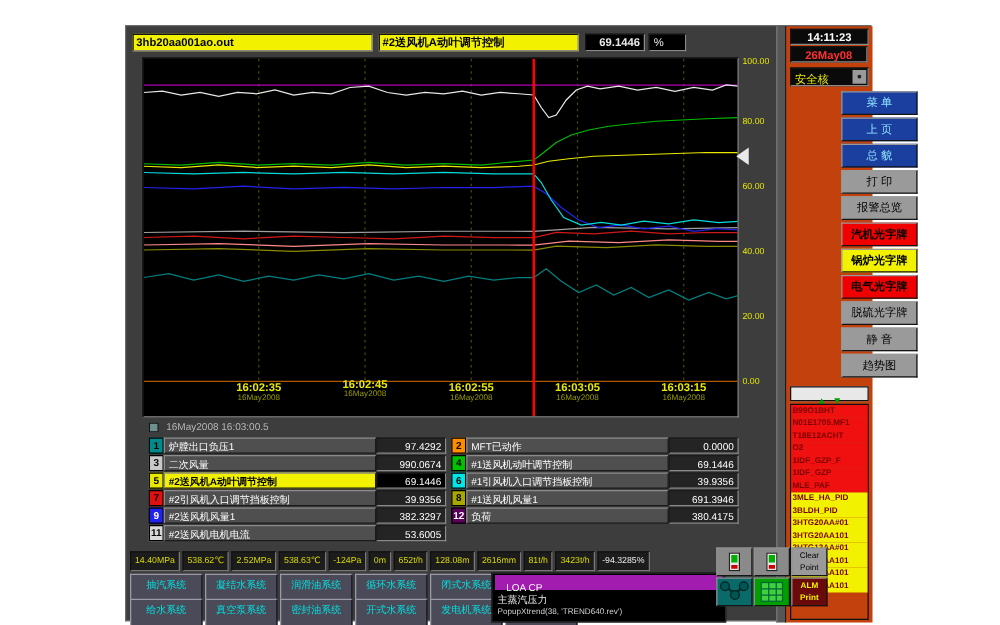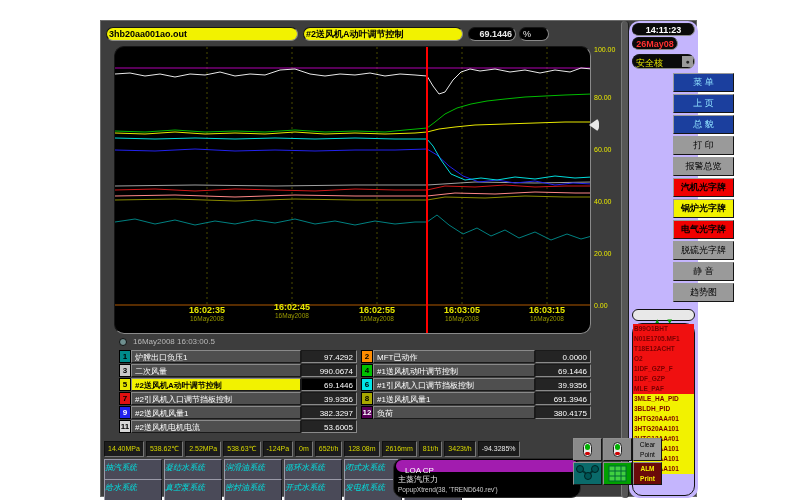--- a/index.html
+++ b/index.html
@@ -1,39 +1,39 @@
 <!DOCTYPE html>
 <html><head>
 <meta charset="utf-8">
 <style>
   html,body{margin:0;padding:0;width:800px;height:500px;overflow:hidden;background:#ffffff;
     font-family:"Liberation Sans","DejaVu Sans",sans-serif;}
-  .abs{position:absolute;box-sizing:border-box;border-radius:10px;}
+  .abs{position:absolute;box-sizing:border-box;}
   .win{position:absolute;left:100px;top:20px;width:597px;height:477px;background:#3d3d3d;
     border:1px solid #6a6a6a;box-sizing:border-box;}
   .raised{border:1px solid;border-color:#909090 #151515 #151515 #909090;}
   .sunken{border:1px solid;border-color:#151515 #8a8a8a #8a8a8a #151515;}
   .ybox{background:#f2f200;color:#000;font-size:9px;font-weight:bold;line-height:13px;
     padding:0 2px;white-space:nowrap;overflow:hidden;}
   .vbox{background:#000;color:#e8e8e8;font-size:9px;line-height:13px;text-align:right;padding:0 3px;}
   .legend-row{display:flex;height:13px;margin-bottom:1px;}
   .numbox{width:12px;font-size:8px;font-weight:bold;text-align:center;line-height:12px;
     border:1px solid #000;box-sizing:border-box;color:#000;}
   .lbl{flex:1;background:#4f4f4f;color:#fff;font-size:8px;line-height:11px;padding:1px 2px 0 3px;
     border:1px solid;border-color:#8a8a8a #1a1a1a #1a1a1a #8a8a8a;box-sizing:border-box;
     white-space:nowrap;overflow:hidden;}
   .val{width:56px;background:#242424;color:#fff;font-size:8px;line-height:11px;text-align:right;
     padding:1px 3px 0 0;border:1px solid;border-color:#1a1a1a #8a8a8a #8a8a8a #1a1a1a;box-sizing:border-box;}
   .legend-row.hl .lbl{background:#f2f200;color:#000;font-weight:bold;}
   .legend-row.hl .val{background:#000;color:#fff;}
   .scell{background:#1c1c1c;color:#d8d800;font-size:7px;line-height:14px;padding:0 3px;
     border:1px solid;border-color:#101010 #777 #777 #101010;white-space:nowrap;position:relative;}
   .tbtn{width:58px;height:34px;background:#4a4a58;color:#00e0e0;font-size:8px;line-height:16px;
-    text-align:left;border:1px solid;border-color:#9a9aa8 #15151f #15151f #9a9aa8;
-    box-sizing:border-box;white-space:nowrap;overflow:hidden;font-style:italic;}
+    text-align:center;border:1px solid;border-color:#9a9aa8 #15151f #15151f #9a9aa8;
+    box-sizing:border-box;white-space:nowrap;overflow:hidden;}
   .sbtn{width:61px;height:19px;margin:2px auto 0 auto;font-size:9px;line-height:17px;text-align:center;
     box-sizing:border-box;border:1px solid;border-color:#9a9a9a #151515 #151515 #9a9a9a;white-space:nowrap;overflow:hidden;}
   .sb-blue{background:#1b3f9e;color:#8fe0ff;}
   .sb-gray{background:#9a9a9a;color:#000;}
   .sb-red{background:#f00000;color:#000;font-weight:bold;}
   .sb-yellow{background:#f2f200;color:#000;font-weight:bold;}
   .tag{height:10px;font-size:6.5px;font-weight:bold;line-height:10px;padding-left:1px;
     color:#7a0000;white-space:nowrap;overflow:hidden;}
   .tag-red{background:#f01010;}
   .tag-yel{background:#f2f200;}
@@ -250,23 +250,23 @@
       </svg>
     </div>
     <div class="raised" style="background:#6a0a0a;color:#f2f200;font-size:6.5px;font-weight:bold;text-align:center;line-height:10px;">
       <span style="display:block;margin-top:1px;">ALM</span>
       <span style="display:block;">Print</span>
     </div>
   </div>
 
   <div class="abs" style="left:520px;top:0;width:8px;height:477px;background:#565656;border-left:1px solid #7a7a7a;border-right:1px solid #1c1c1c;"></div>
 
-  <div class="abs" style="left:528px;top:0;width:69px;height:477px;background:#c4b5fd;">
+  <div class="abs" style="left:528px;top:0;width:69px;height:477px;background:#c2410c;">
     <div class="abs sunken" style="left:3px;top:2px;width:63px;height:13px;background:#0a0a0a;color:#fff;font-size:9px;font-weight:bold;text-align:center;line-height:12px;">14:11:23</div>
-    <div class="abs sunken" style="left:3px;top:16px;width:46px;height:13px;background:#0a0a0a;color:#ff3030;font-size:9px;font-weight:bold;text-align:center;line-height:12px;">26May08</div>
+    <div class="abs sunken" style="left:3px;top:16px;width:62px;height:13px;background:#0a0a0a;color:#ff3030;font-size:9px;font-weight:bold;text-align:center;line-height:12px;">26May08</div>
     <div class="abs sunken" style="left:3px;top:33px;width:63px;height:15px;background:#0a0a0a;">
       <span style="position:absolute;left:3px;top:2px;color:#e8e800;font-size:9px;">安全核</span>
       <span style="position:absolute;right:1px;top:1px;width:11px;height:11px;background:#9a9a9a;color:#222;font-size:7px;text-align:center;line-height:11px;">●</span>
     </div>
     <div style="position:absolute;left:16px;top:50px;width:69px;margin-left:24px;">
       <div class="sbtn sb-blue">菜 单</div>
       <div class="sbtn sb-blue">上 页</div>
       <div class="sbtn sb-blue">总 貌</div>
       <div class="sbtn sb-gray">打 印</div>
       <div class="sbtn sb-gray">报警总览</div>

